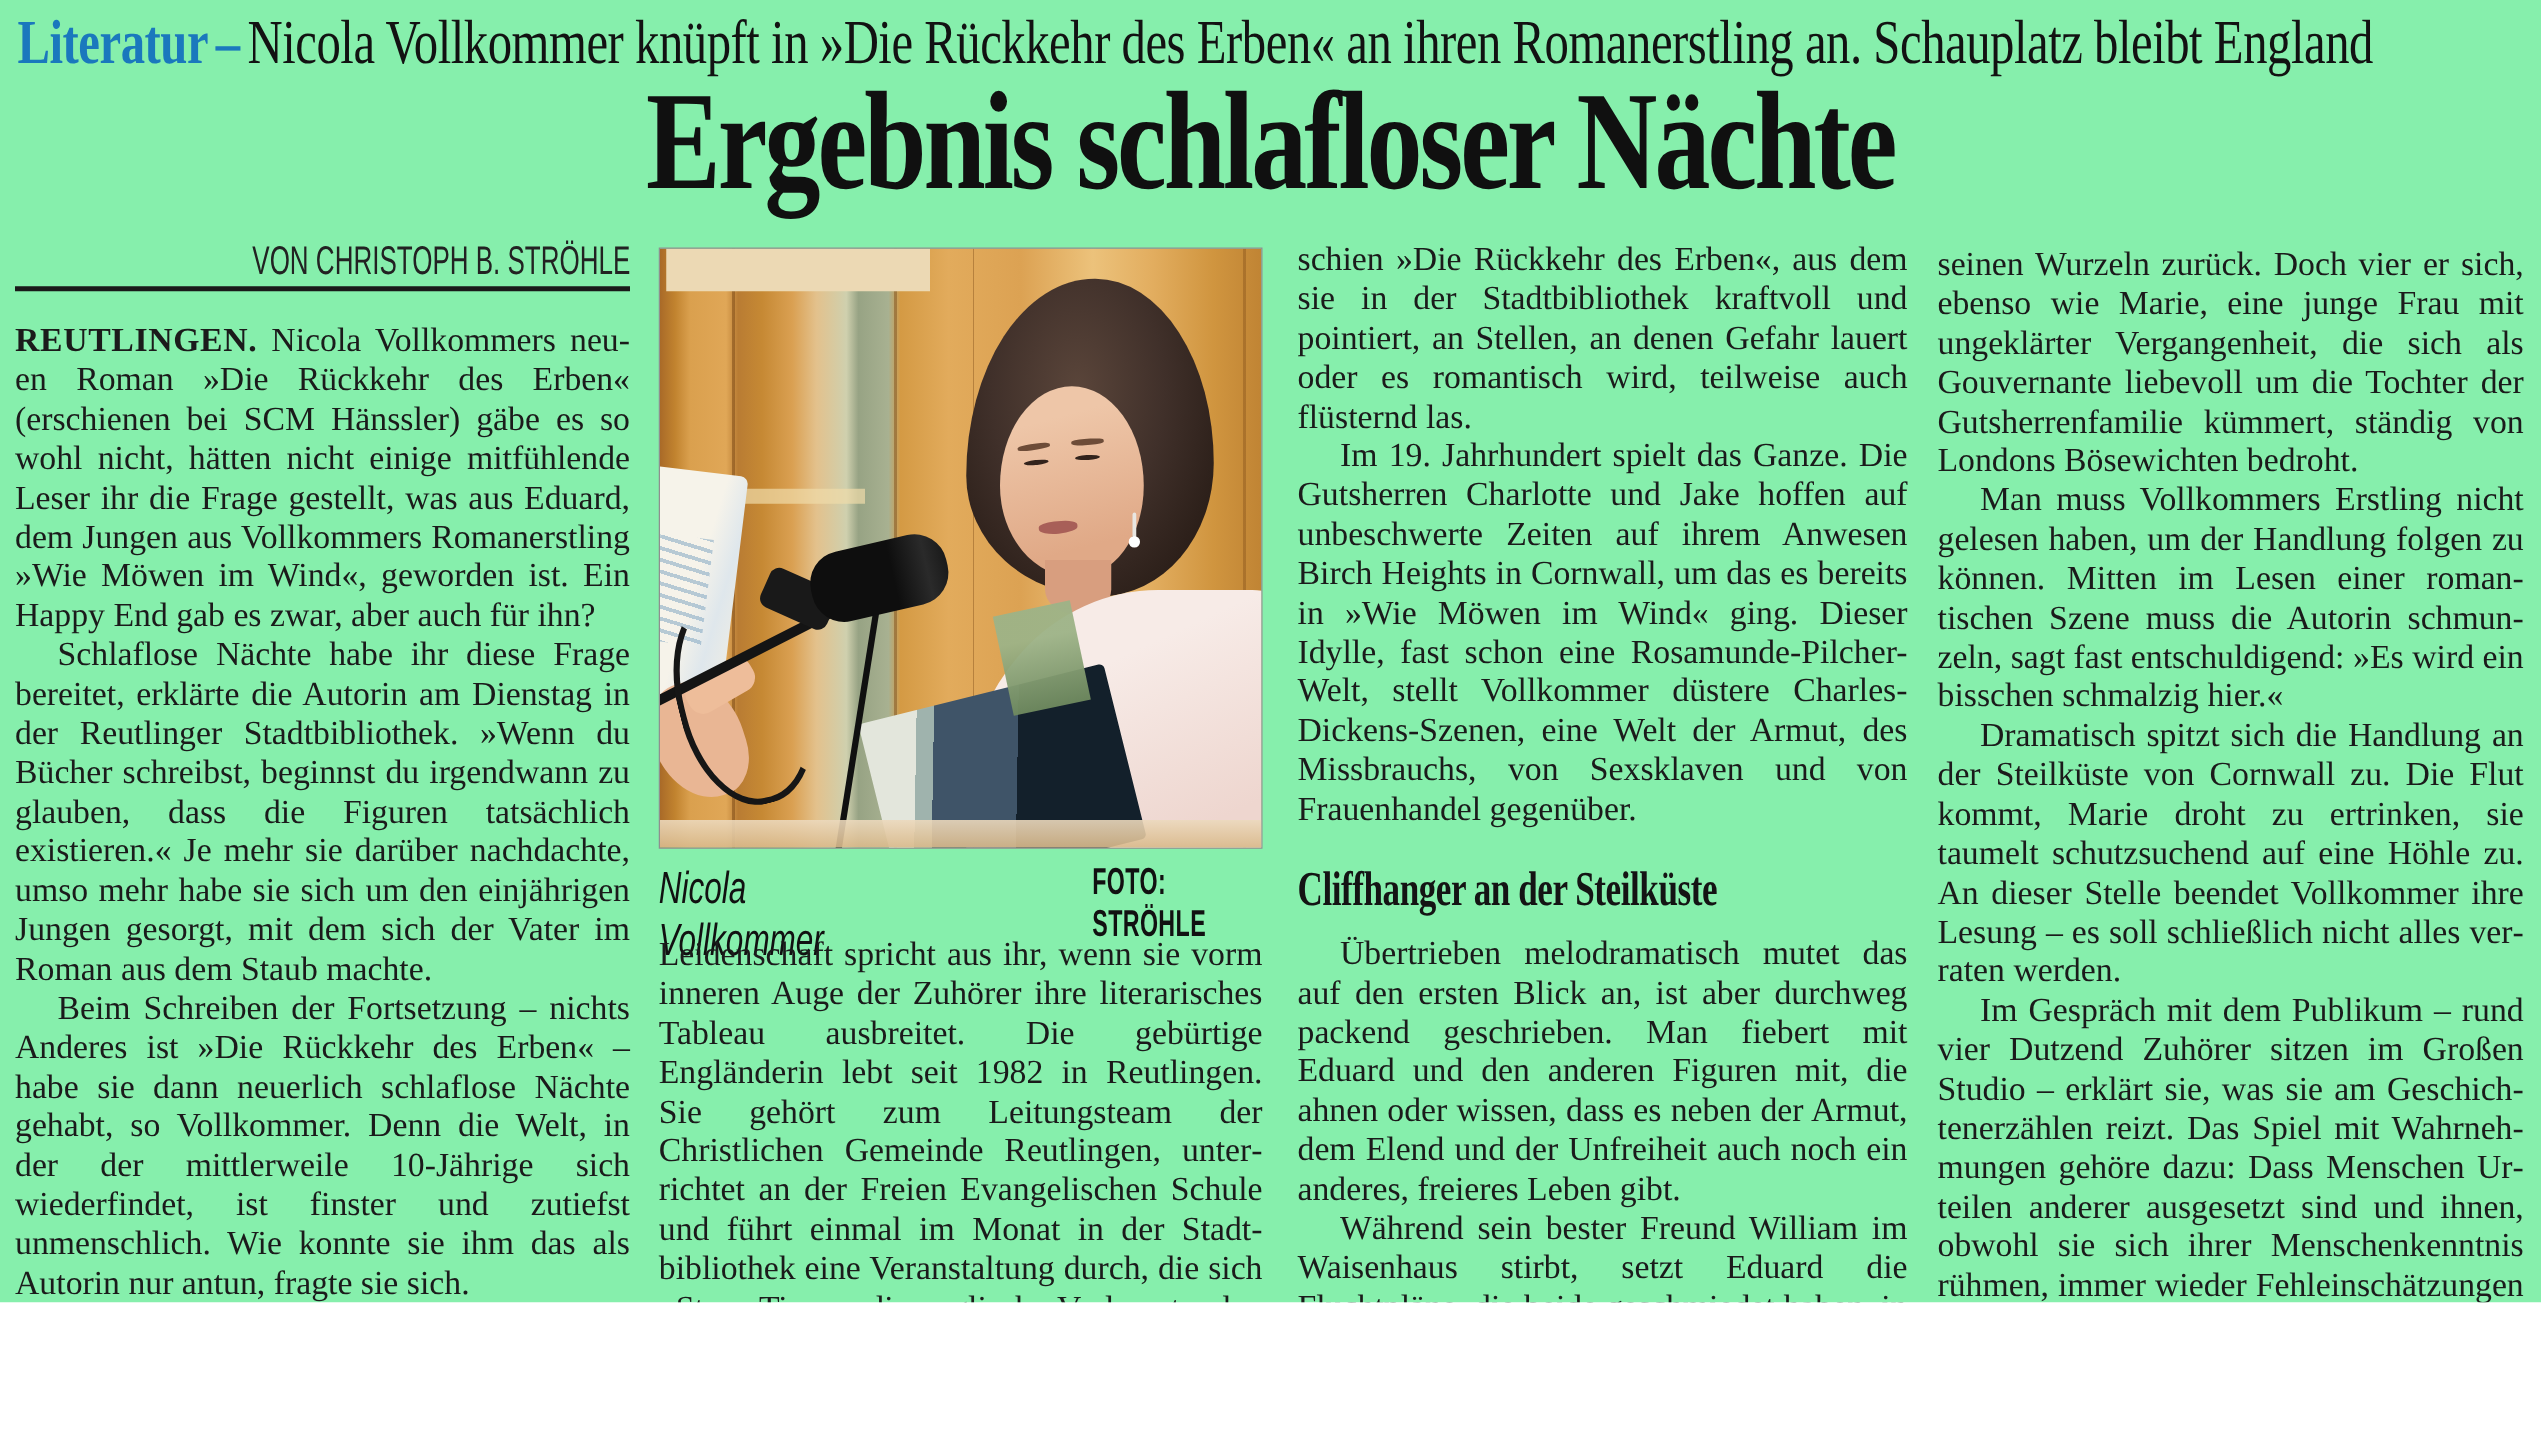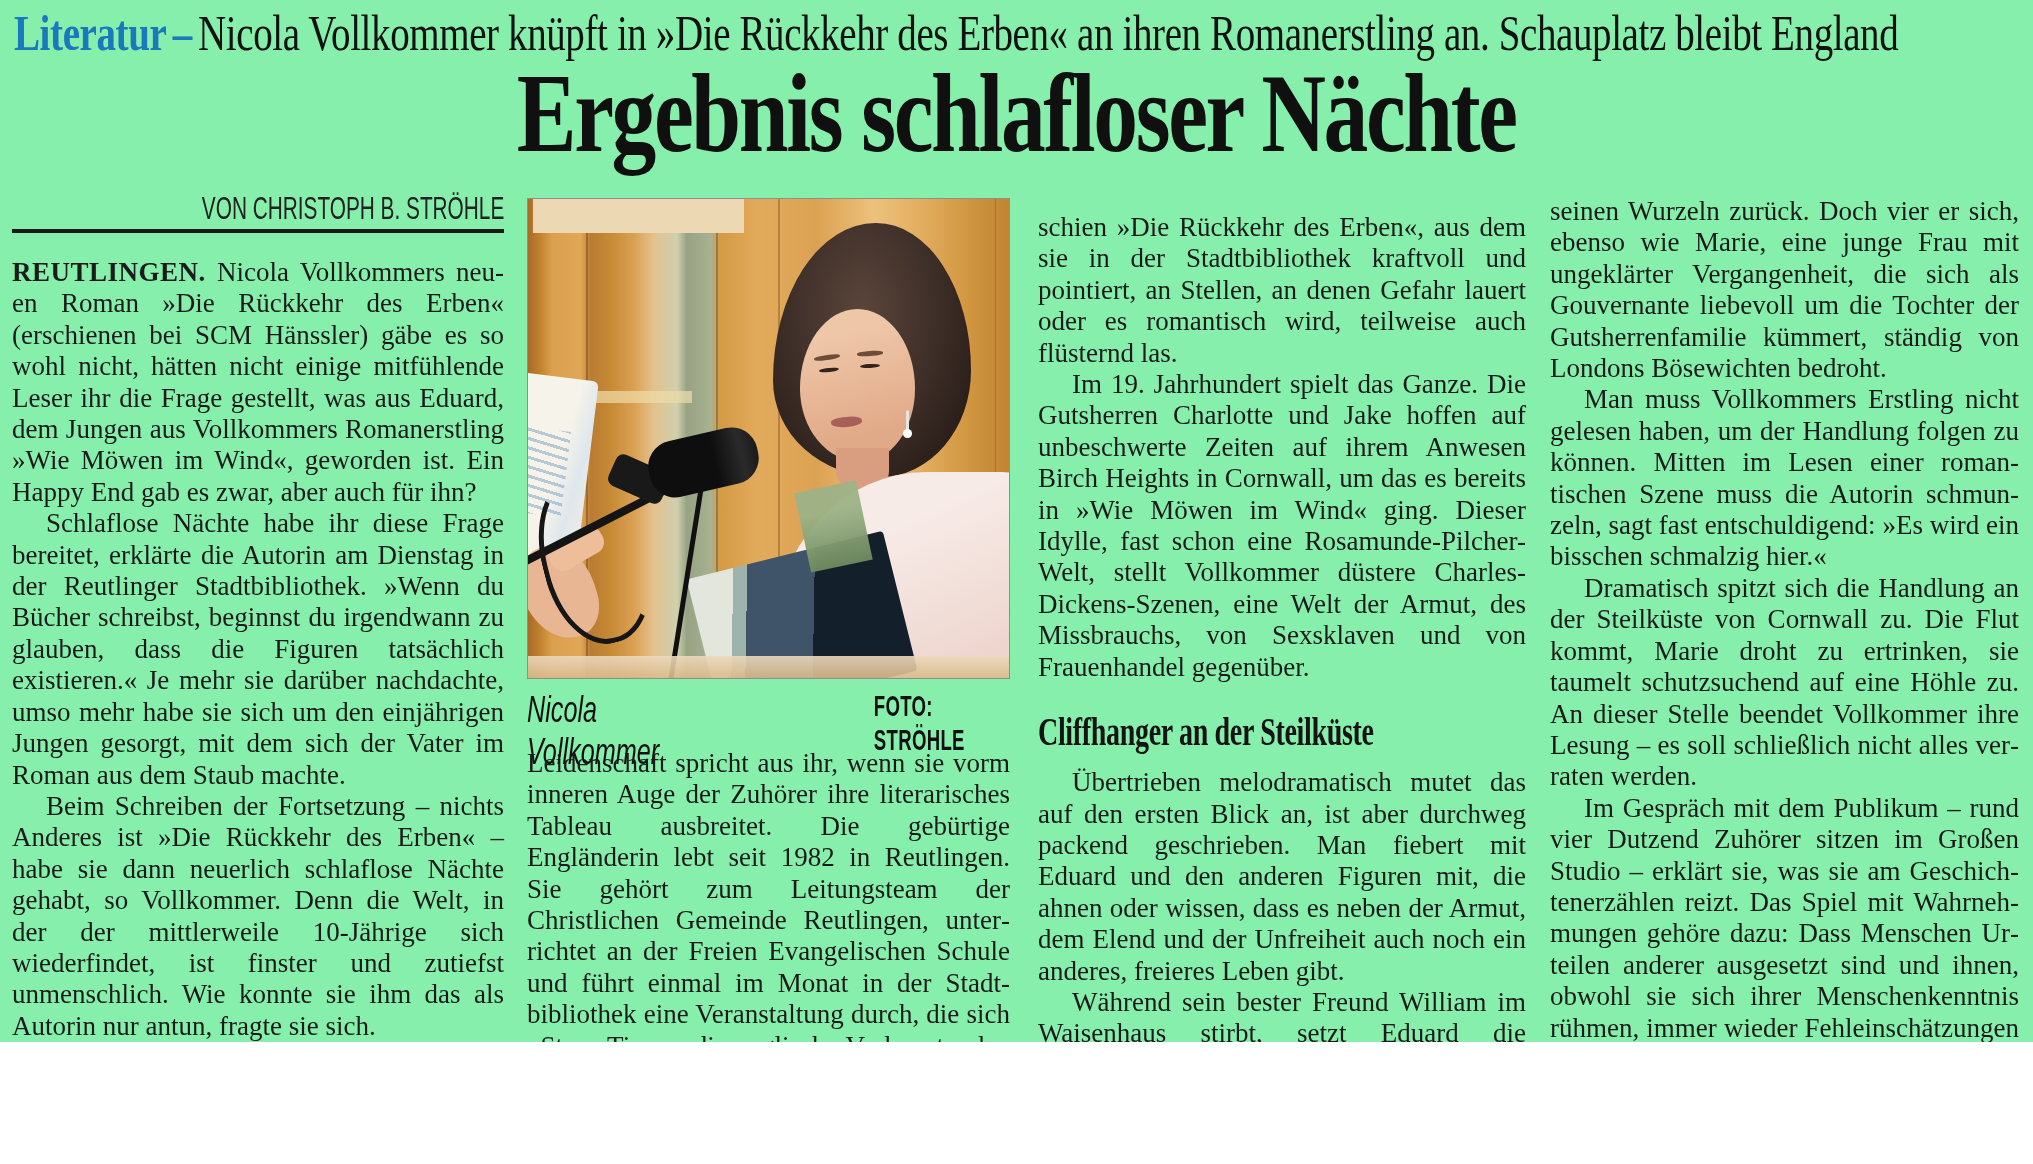--- a/index.html
+++ b/index.html
@@ -18,21 +18,21 @@
 
   
   .headline { position:absolute; left:0; width:100%; top:54px; text-align:center; margin:0; }
   .headline-inner { display:inline-block; transform:scaleX(0.8); transform-origin:center;
     font-weight:bold; font-size:112px; line-height:118px; letter-spacing:-3px; color:#101010; }
 
   
   .col { position:absolute; }
   .col1 { left:12px;   top:190px; width:492px; }
   .col2 { left:527px;  top:748px; width:483px; }
-  .col3 { left:1038px; top:212px; width:488px; }
+  .col3 { left:1038px; top:192px; width:488px; }
   .col4 { left:1550px; top:196px; width:469px; }
 
   .col-body p { margin:0; font-size:27px; line-height:31.4px; text-align:justify;
     hyphens:auto; -webkit-hyphens:auto; color:#1b1b1b; }
   p.indent { text-indent:34px; }
   .lead { font-weight:bold; letter-spacing:0.5px; }
 
   .byline { text-align:right; height:36px; }
   .byline-inner { display:inline-block; transform:scaleX(0.65); transform-origin:right center;
     font-family:"Liberation Sans", sans-serif; font-size:32px; line-height:36px; color:#222; }

